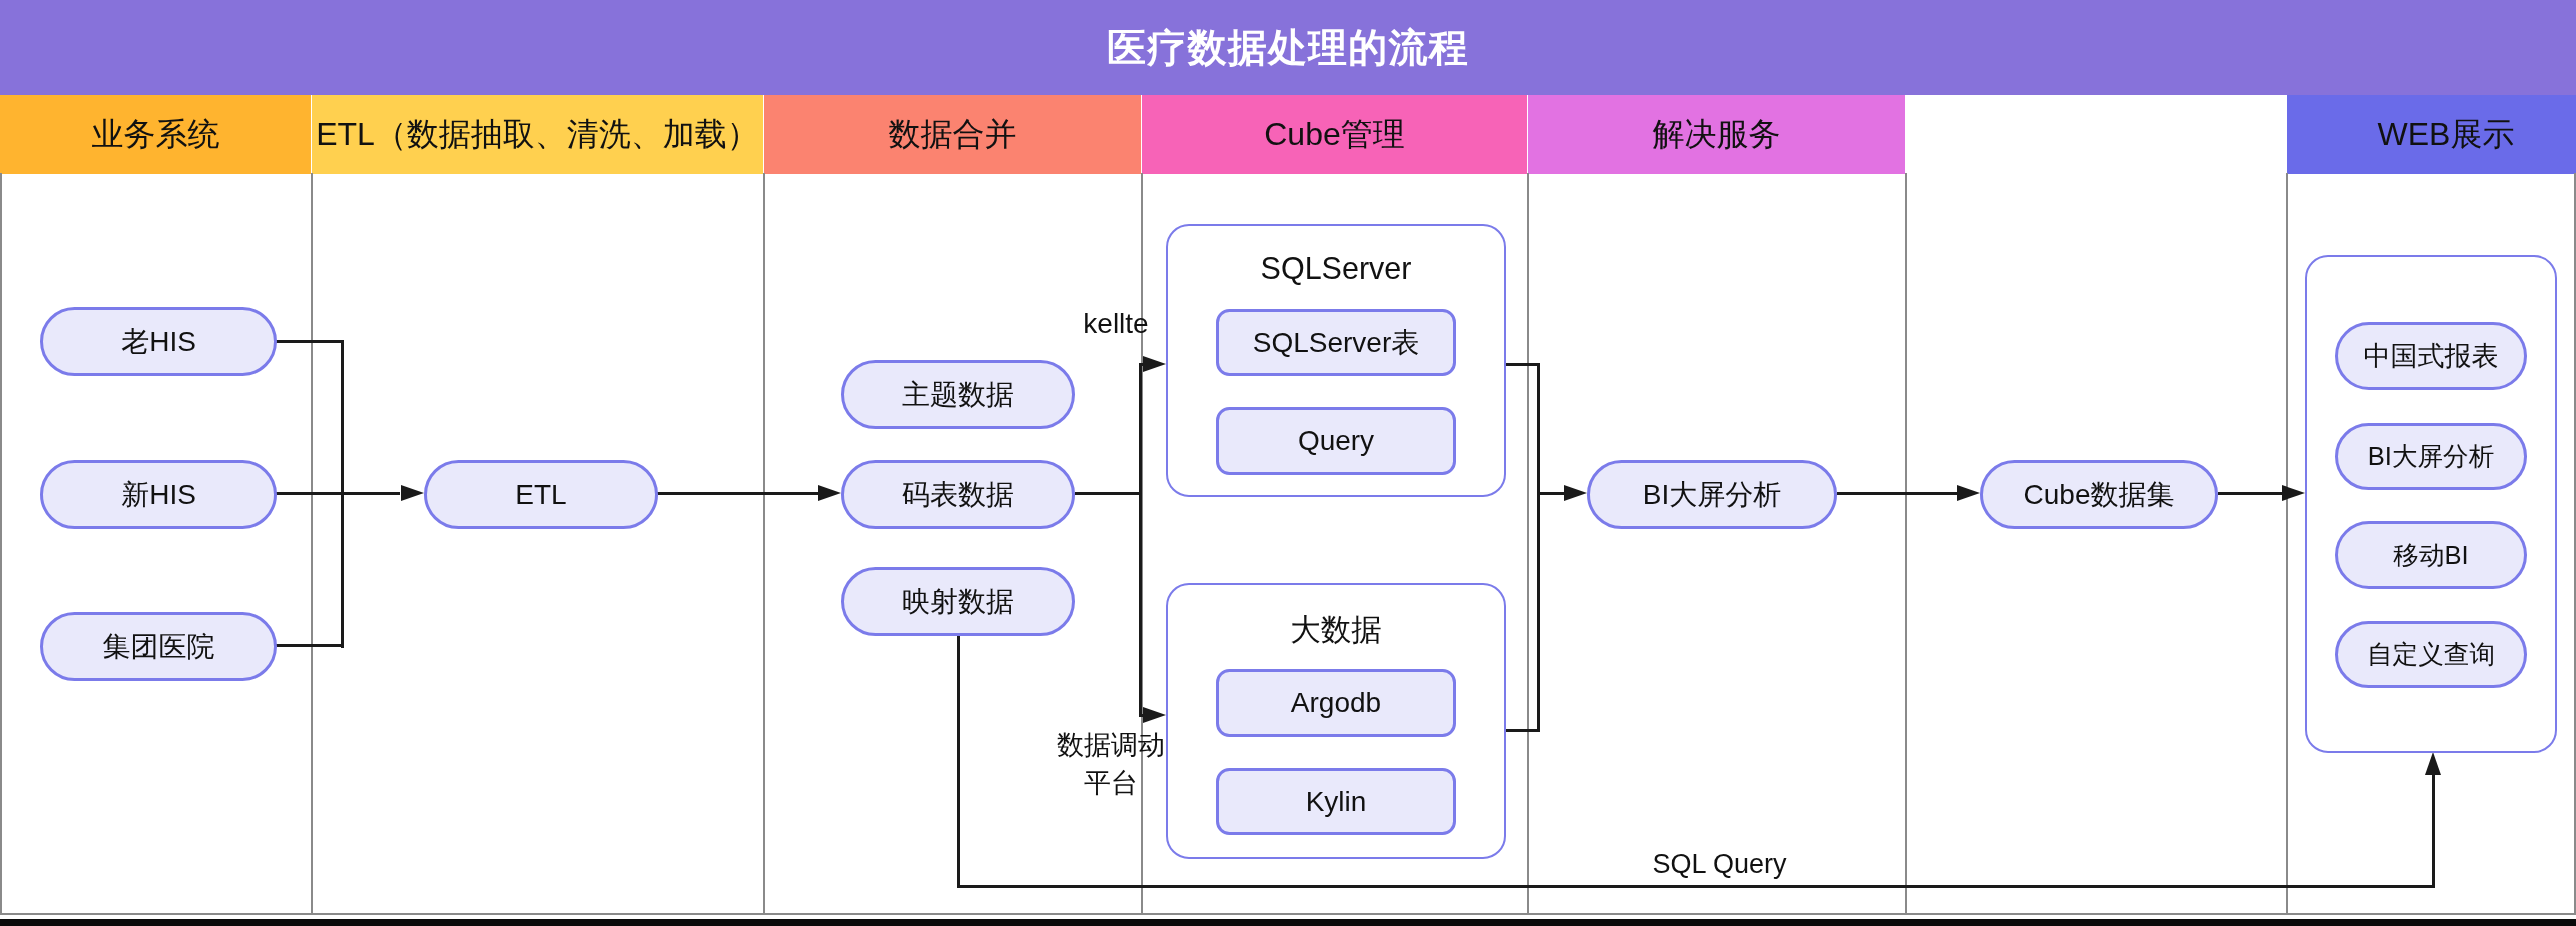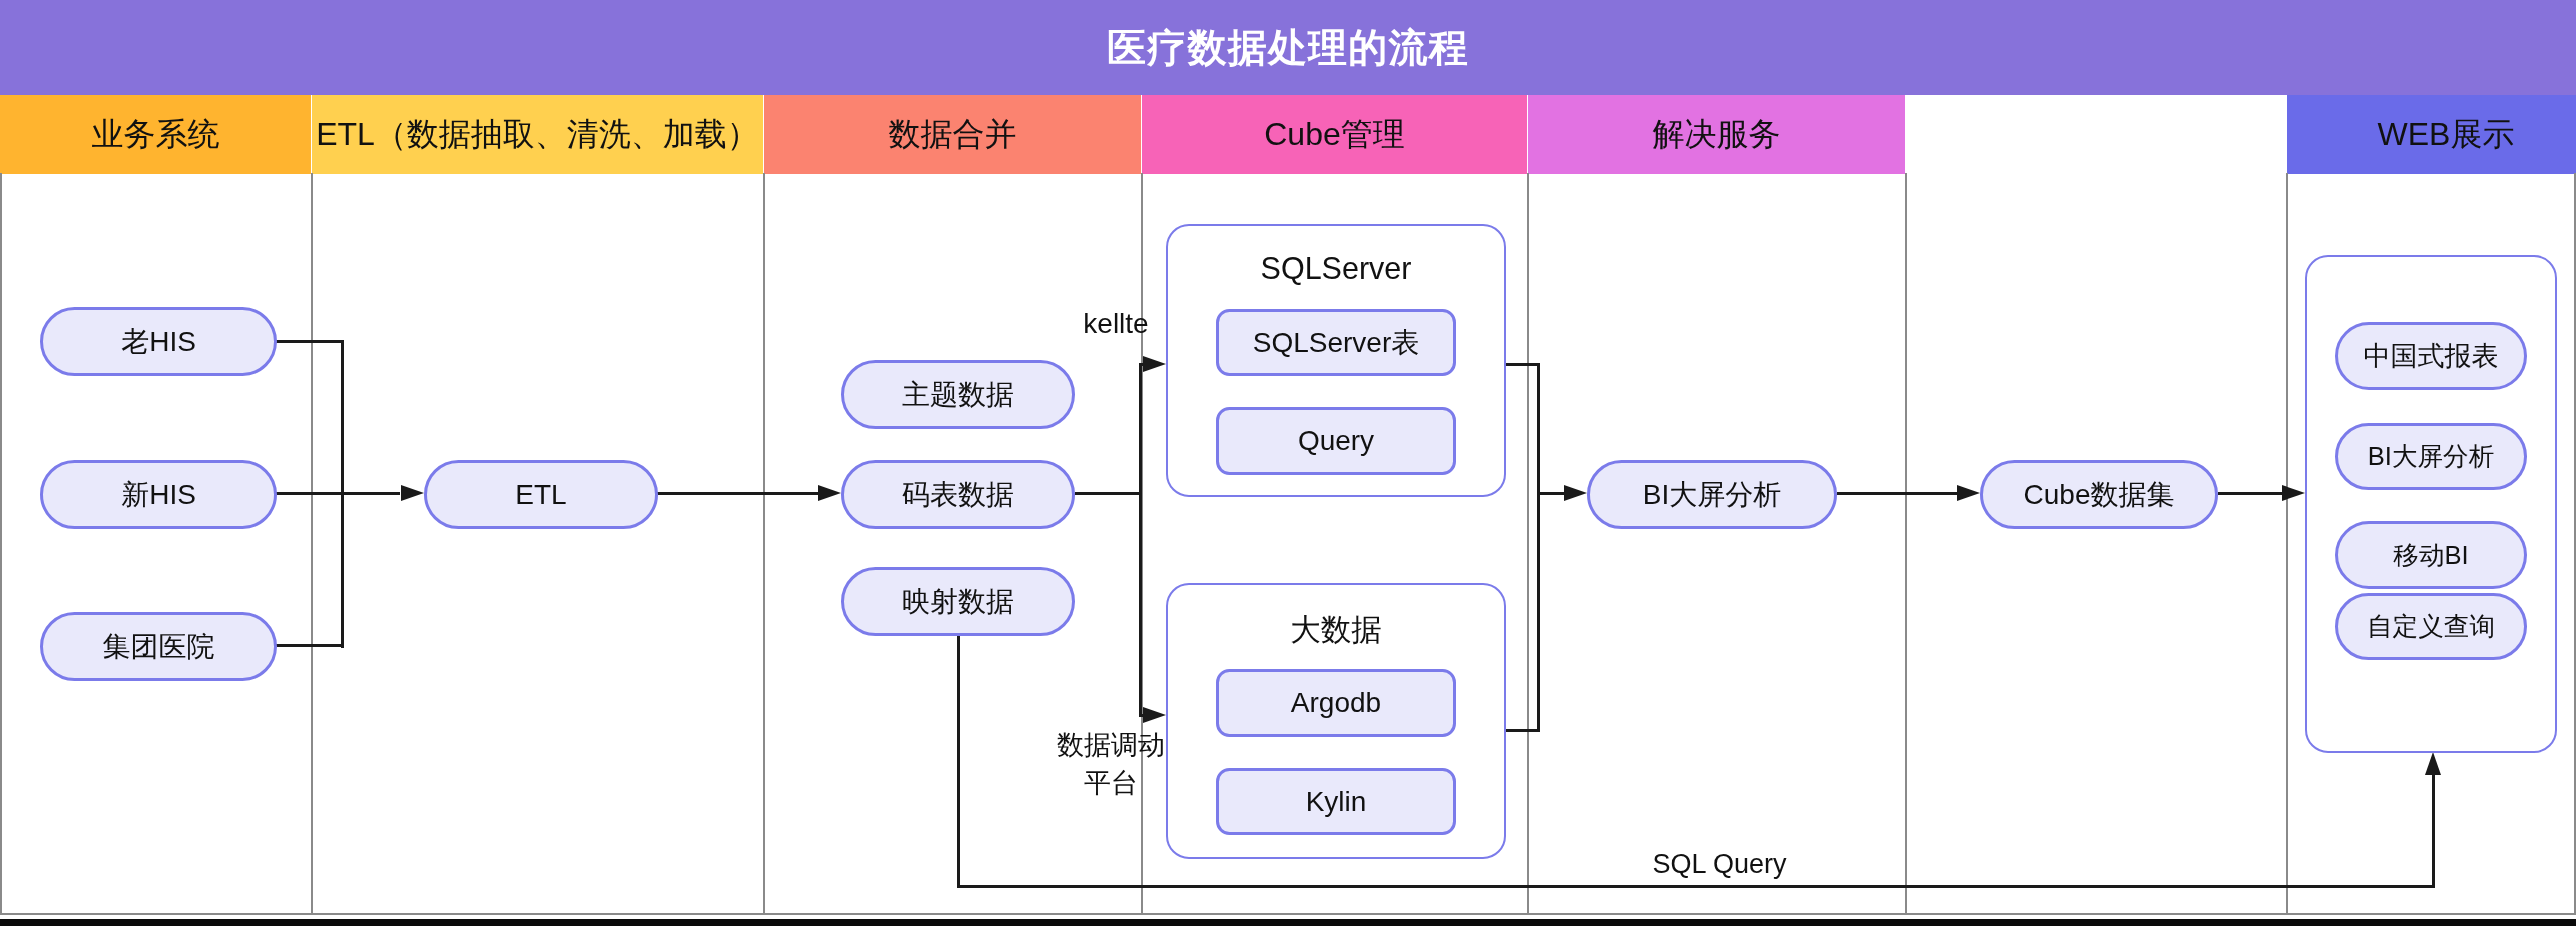--- a/index.html
+++ b/index.html
@@ -135,16 +135,16 @@
   <div class="rbox" style="left:1216px;top:407px;width:240px;height:68px;">Query</div>
   <div class="rbox" style="left:1216px;top:669px;width:240px;height:68px;">Argodb</div>
   <div class="rbox" style="left:1216px;top:768px;width:240px;height:67px;">Kylin</div>
 
   <div class="pill" style="left:1587px;top:460px;width:250px;height:69px;">BI大屏分析</div>
   <div class="pill" style="left:1980px;top:460px;width:238px;height:69px;">Cube数据集</div>
 
   <div class="pill" style="left:2335px;top:322px;width:192px;height:68px;font-size:27px;">中国式报表</div>
   <div class="pill" style="left:2335px;top:423px;width:192px;height:67px;font-size:25.6px;">BI大屏分析</div>
   <div class="pill" style="left:2335px;top:521px;width:192px;height:68px;font-size:25.6px;">移动BI</div>
-  <div class="pill" style="left:2335px;top:593px;width:192px;height:67px;font-size:25.6px;">自定义查询</div>
+  <div class="pill" style="left:2335px;top:621px;width:192px;height:67px;font-size:25.6px;">自定义查询</div>
 
 </div>
 
 
 </body></html>

